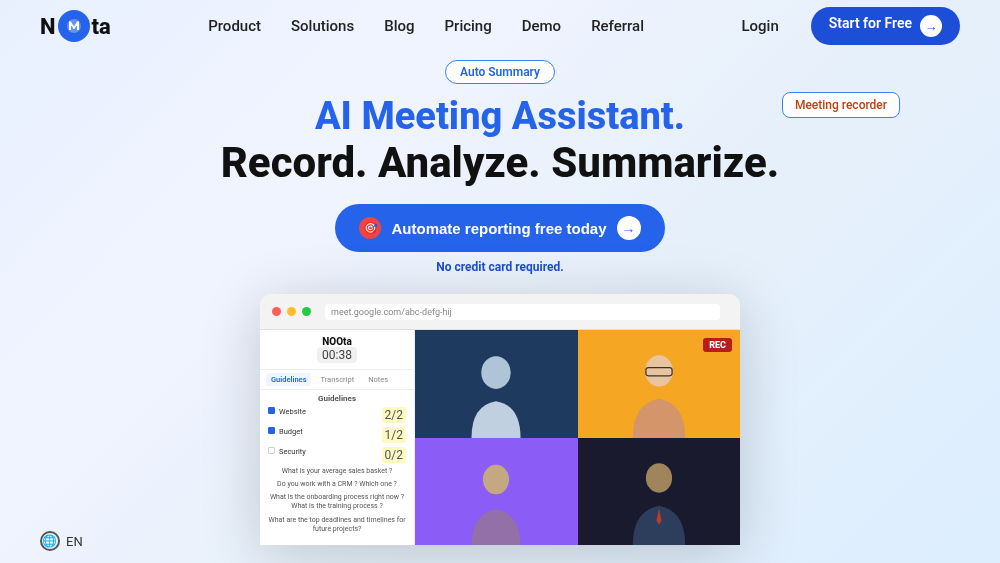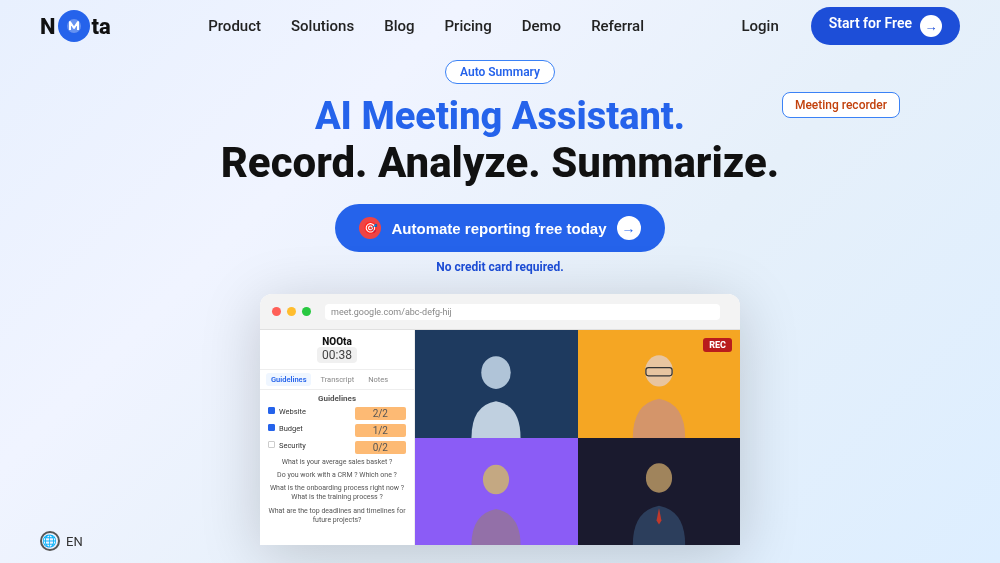--- a/index.html
+++ b/index.html
@@ -309,24 +309,24 @@
     .noota-checkbox.checked {
       background: #2563eb;
       border-color: #2563eb;
     }
     .noota-item-label {
       font-size: 7.5px;
       color: #333;
     }
     .noota-score {
       margin-left: auto;
-      font-size: 10px;
-      background: #fdba74;
+      font-size: 12px;
+      background: #fef9c3;
       border-radius: 2px;
-      padding: 1px 18px;
+      padding: 1px 3px;
       color: #555;
     }
     .noota-question {
       font-size: 7px;
       color: #555;
       padding: 2px 8px;
       line-height: 1.3;
     }
 
     

